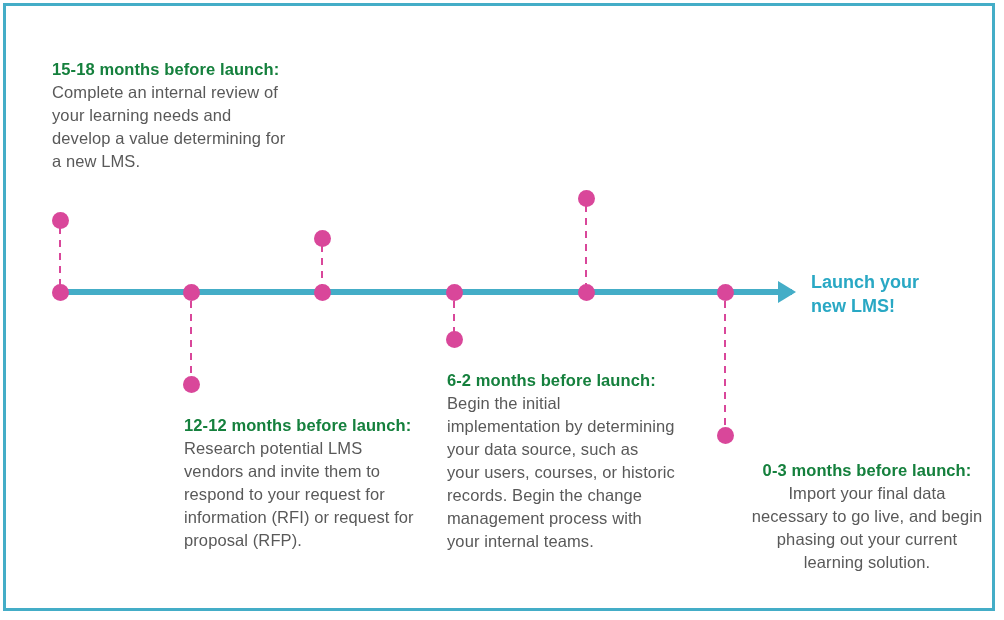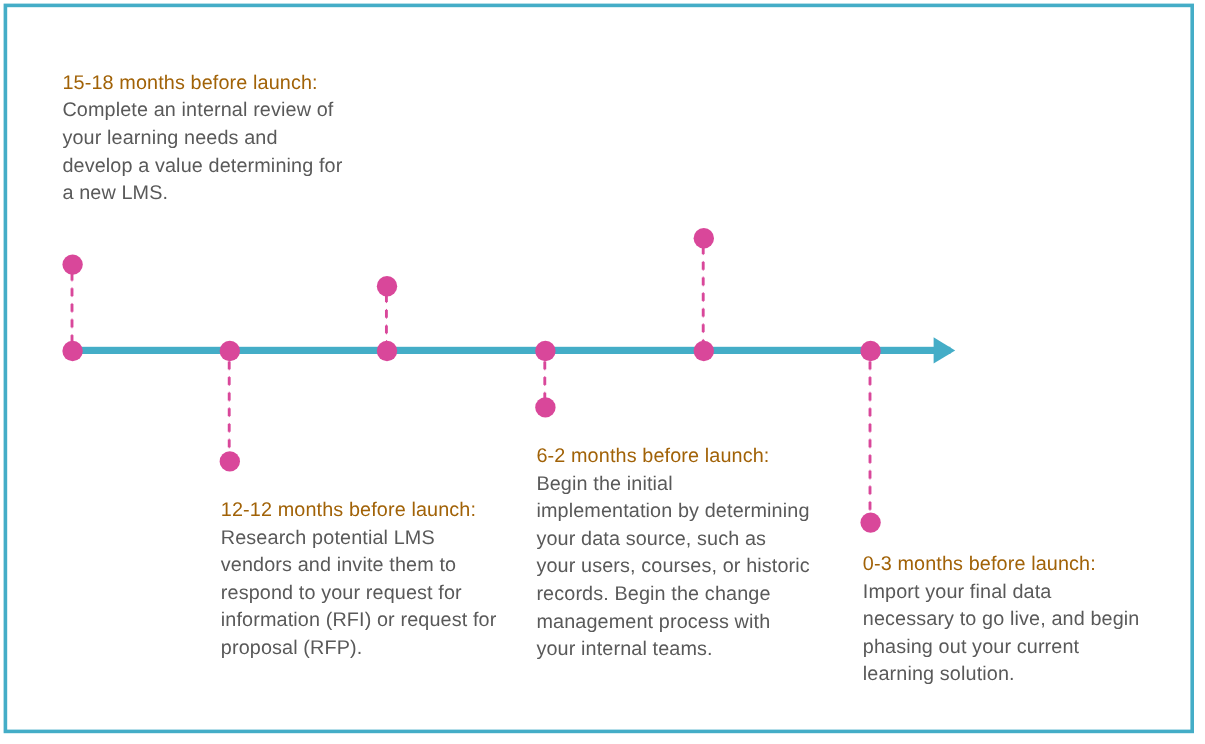--- a/index.html
+++ b/index.html
@@ -65,22 +65,22 @@
   }
   
   .entry {
     position: absolute;
     color: #595959;
     font-size: 16.5px;
     line-height: 23px;
     letter-spacing: 0.1px;
   }
   .entry .period {
-    color: #a16207;
-    font-weight: normal;
+    color: #15803d;
+    font-weight: bold;
   }
   
   .launch-label {
     position: absolute;
     color: #29a8c4;
     font-weight: bold;
     font-size: 18px;
     line-height: 24px;
   }
 </style>
@@ -126,20 +126,22 @@
   <div class="entry" style="left:184px; top:414px; width:238px;">
     <span class="period">12-12 months before launch:</span><span> Research potential LMS vendors and invite them to respond to your request for information (RFI) or request for proposal (RFP).</span>
   </div>
 
 
   <div class="entry" style="left:447px; top:369px; width:228px;">
     <span class="period">6-2 months before launch:</span><span> Begin the initial implementation by determining your data source, such as your users, courses, or historic records. Begin the change management process with your internal teams.</span>
   </div>
 
 
-  <div class="entry" style="left:719px; top:459px; width:232px;">
+  <div class="entry" style="left:751px; top:459px; width:232px;text-align:center;">
     <span class="period">0-3 months before launch:</span><span> Import your final data necessary to go live, and begin phasing out your current learning solution.</span>
   </div>
 
   <div class="launch-label" style="left:811px; top:270px; width:160px;">
+    <div>Launch your</div>
+    <div>new LMS!</div>
   </div>
 
 </div>
 
 </body></html>

